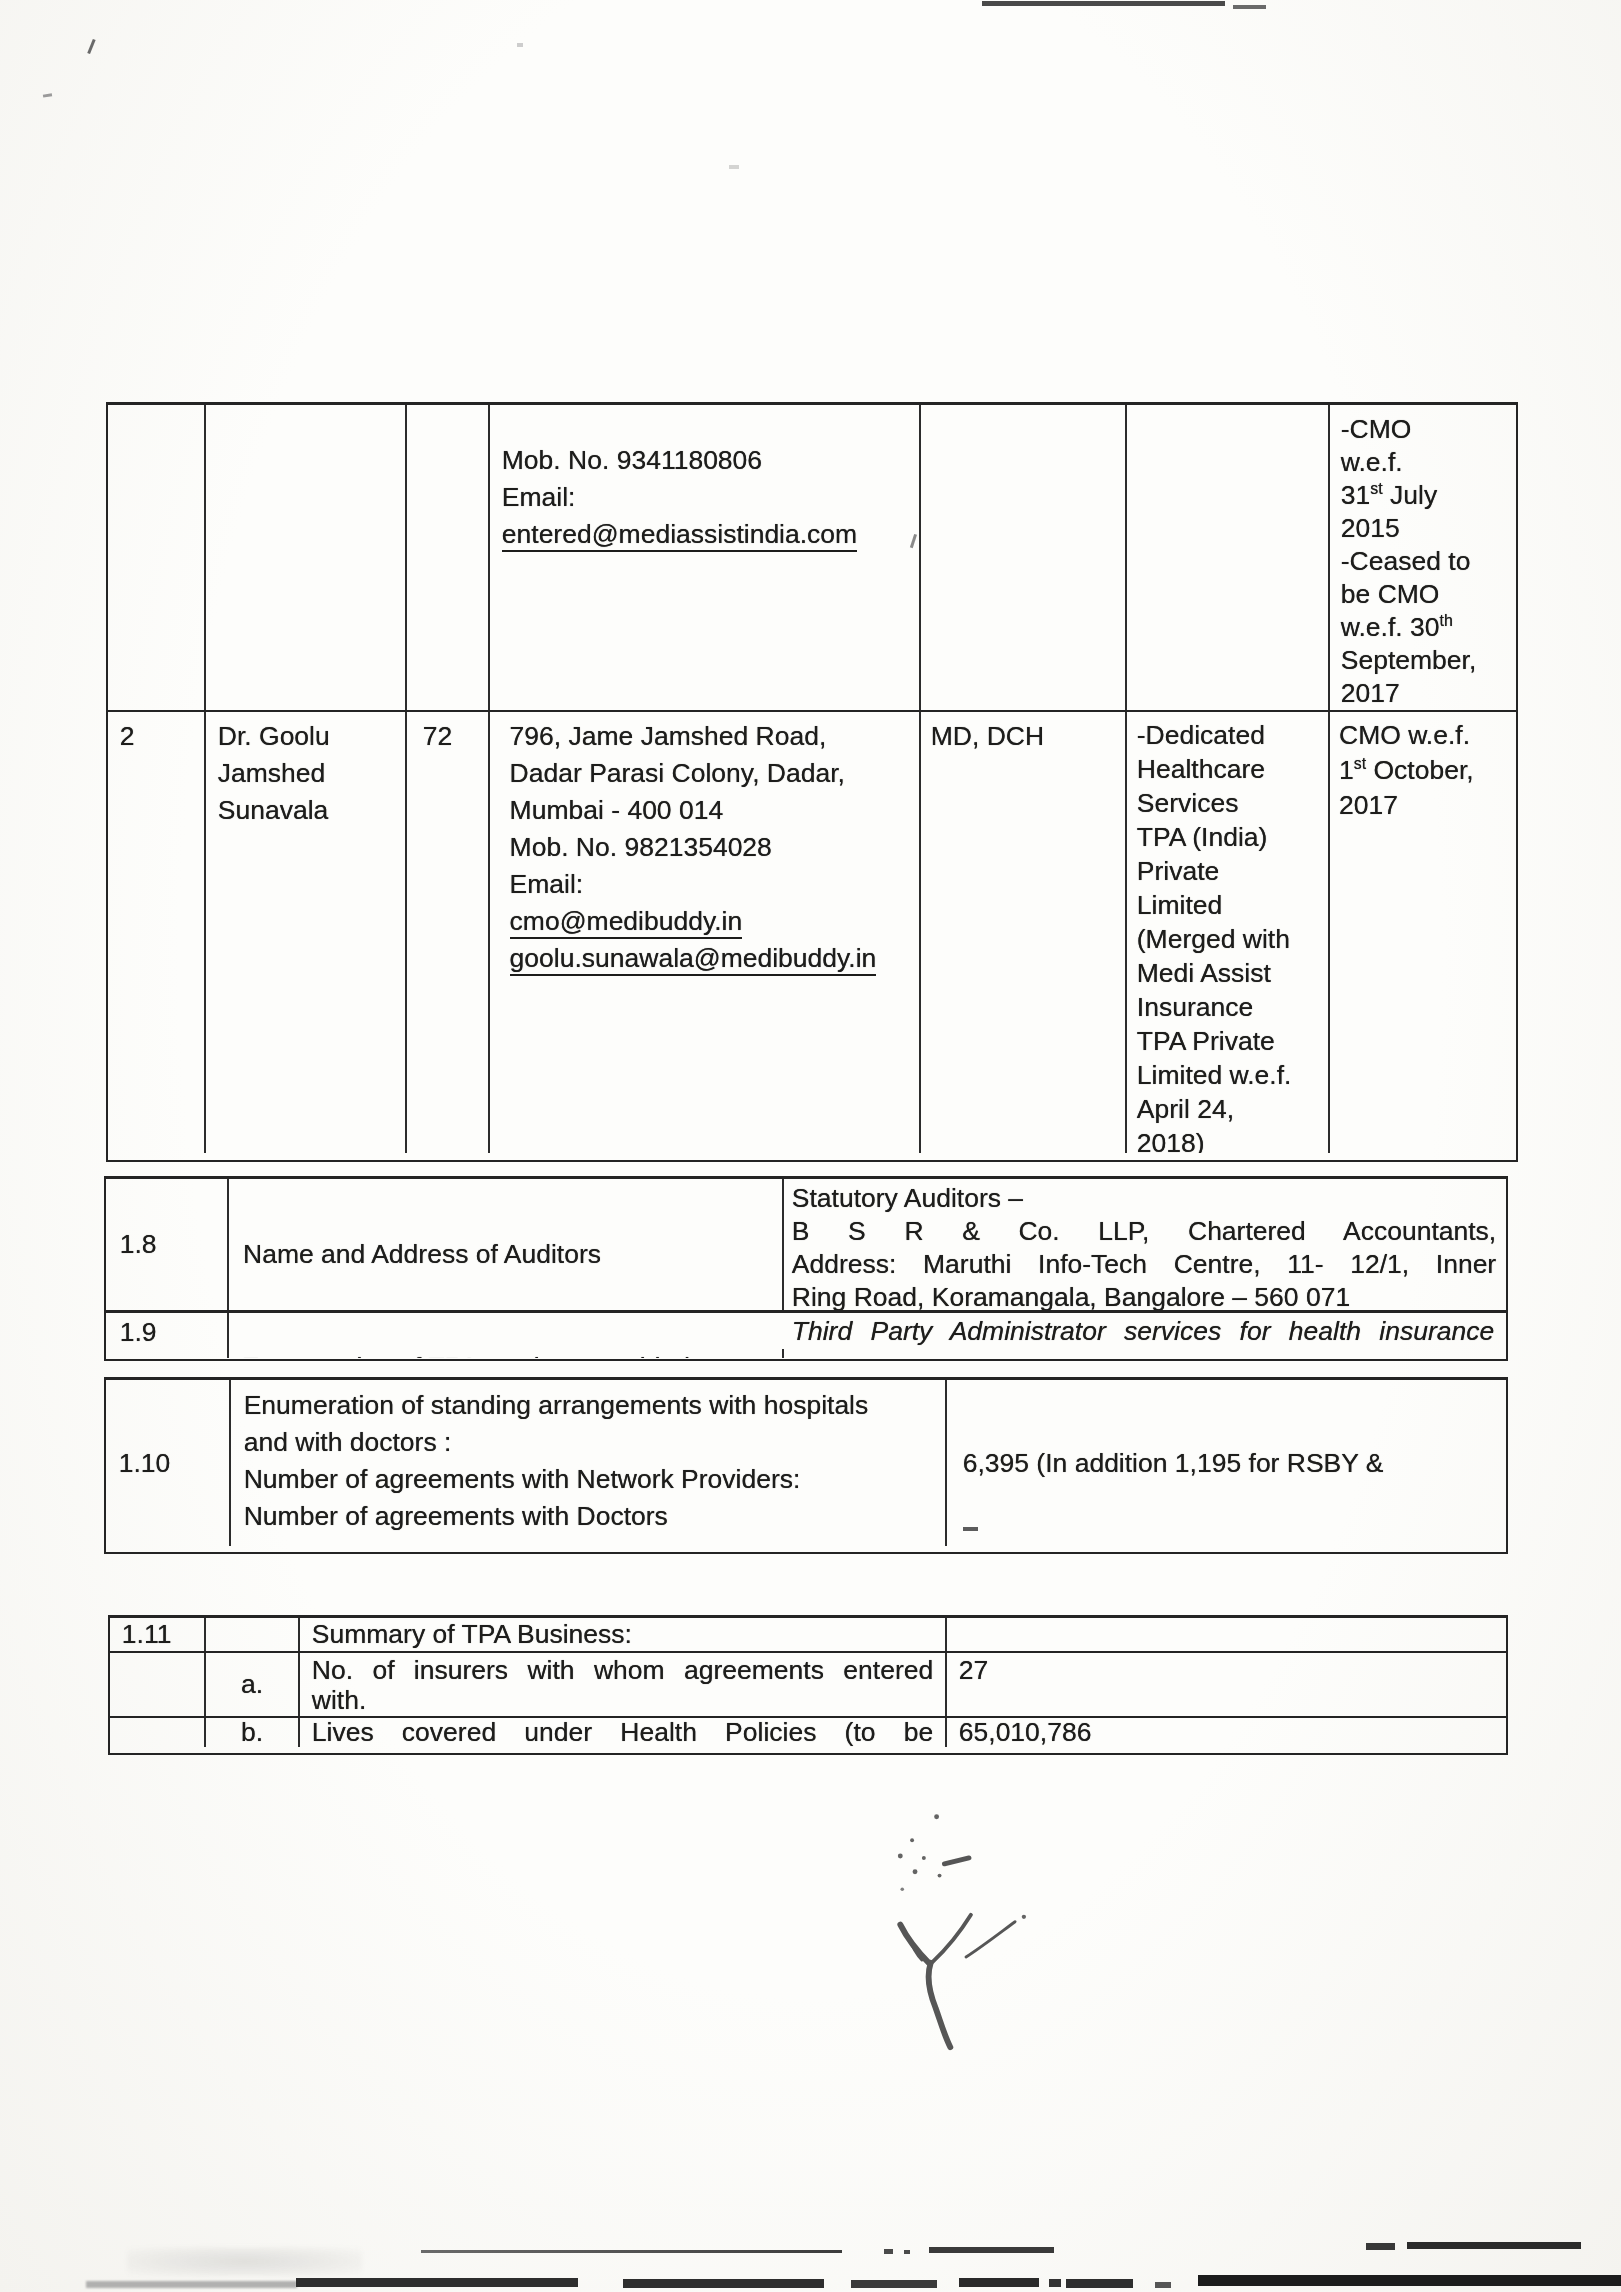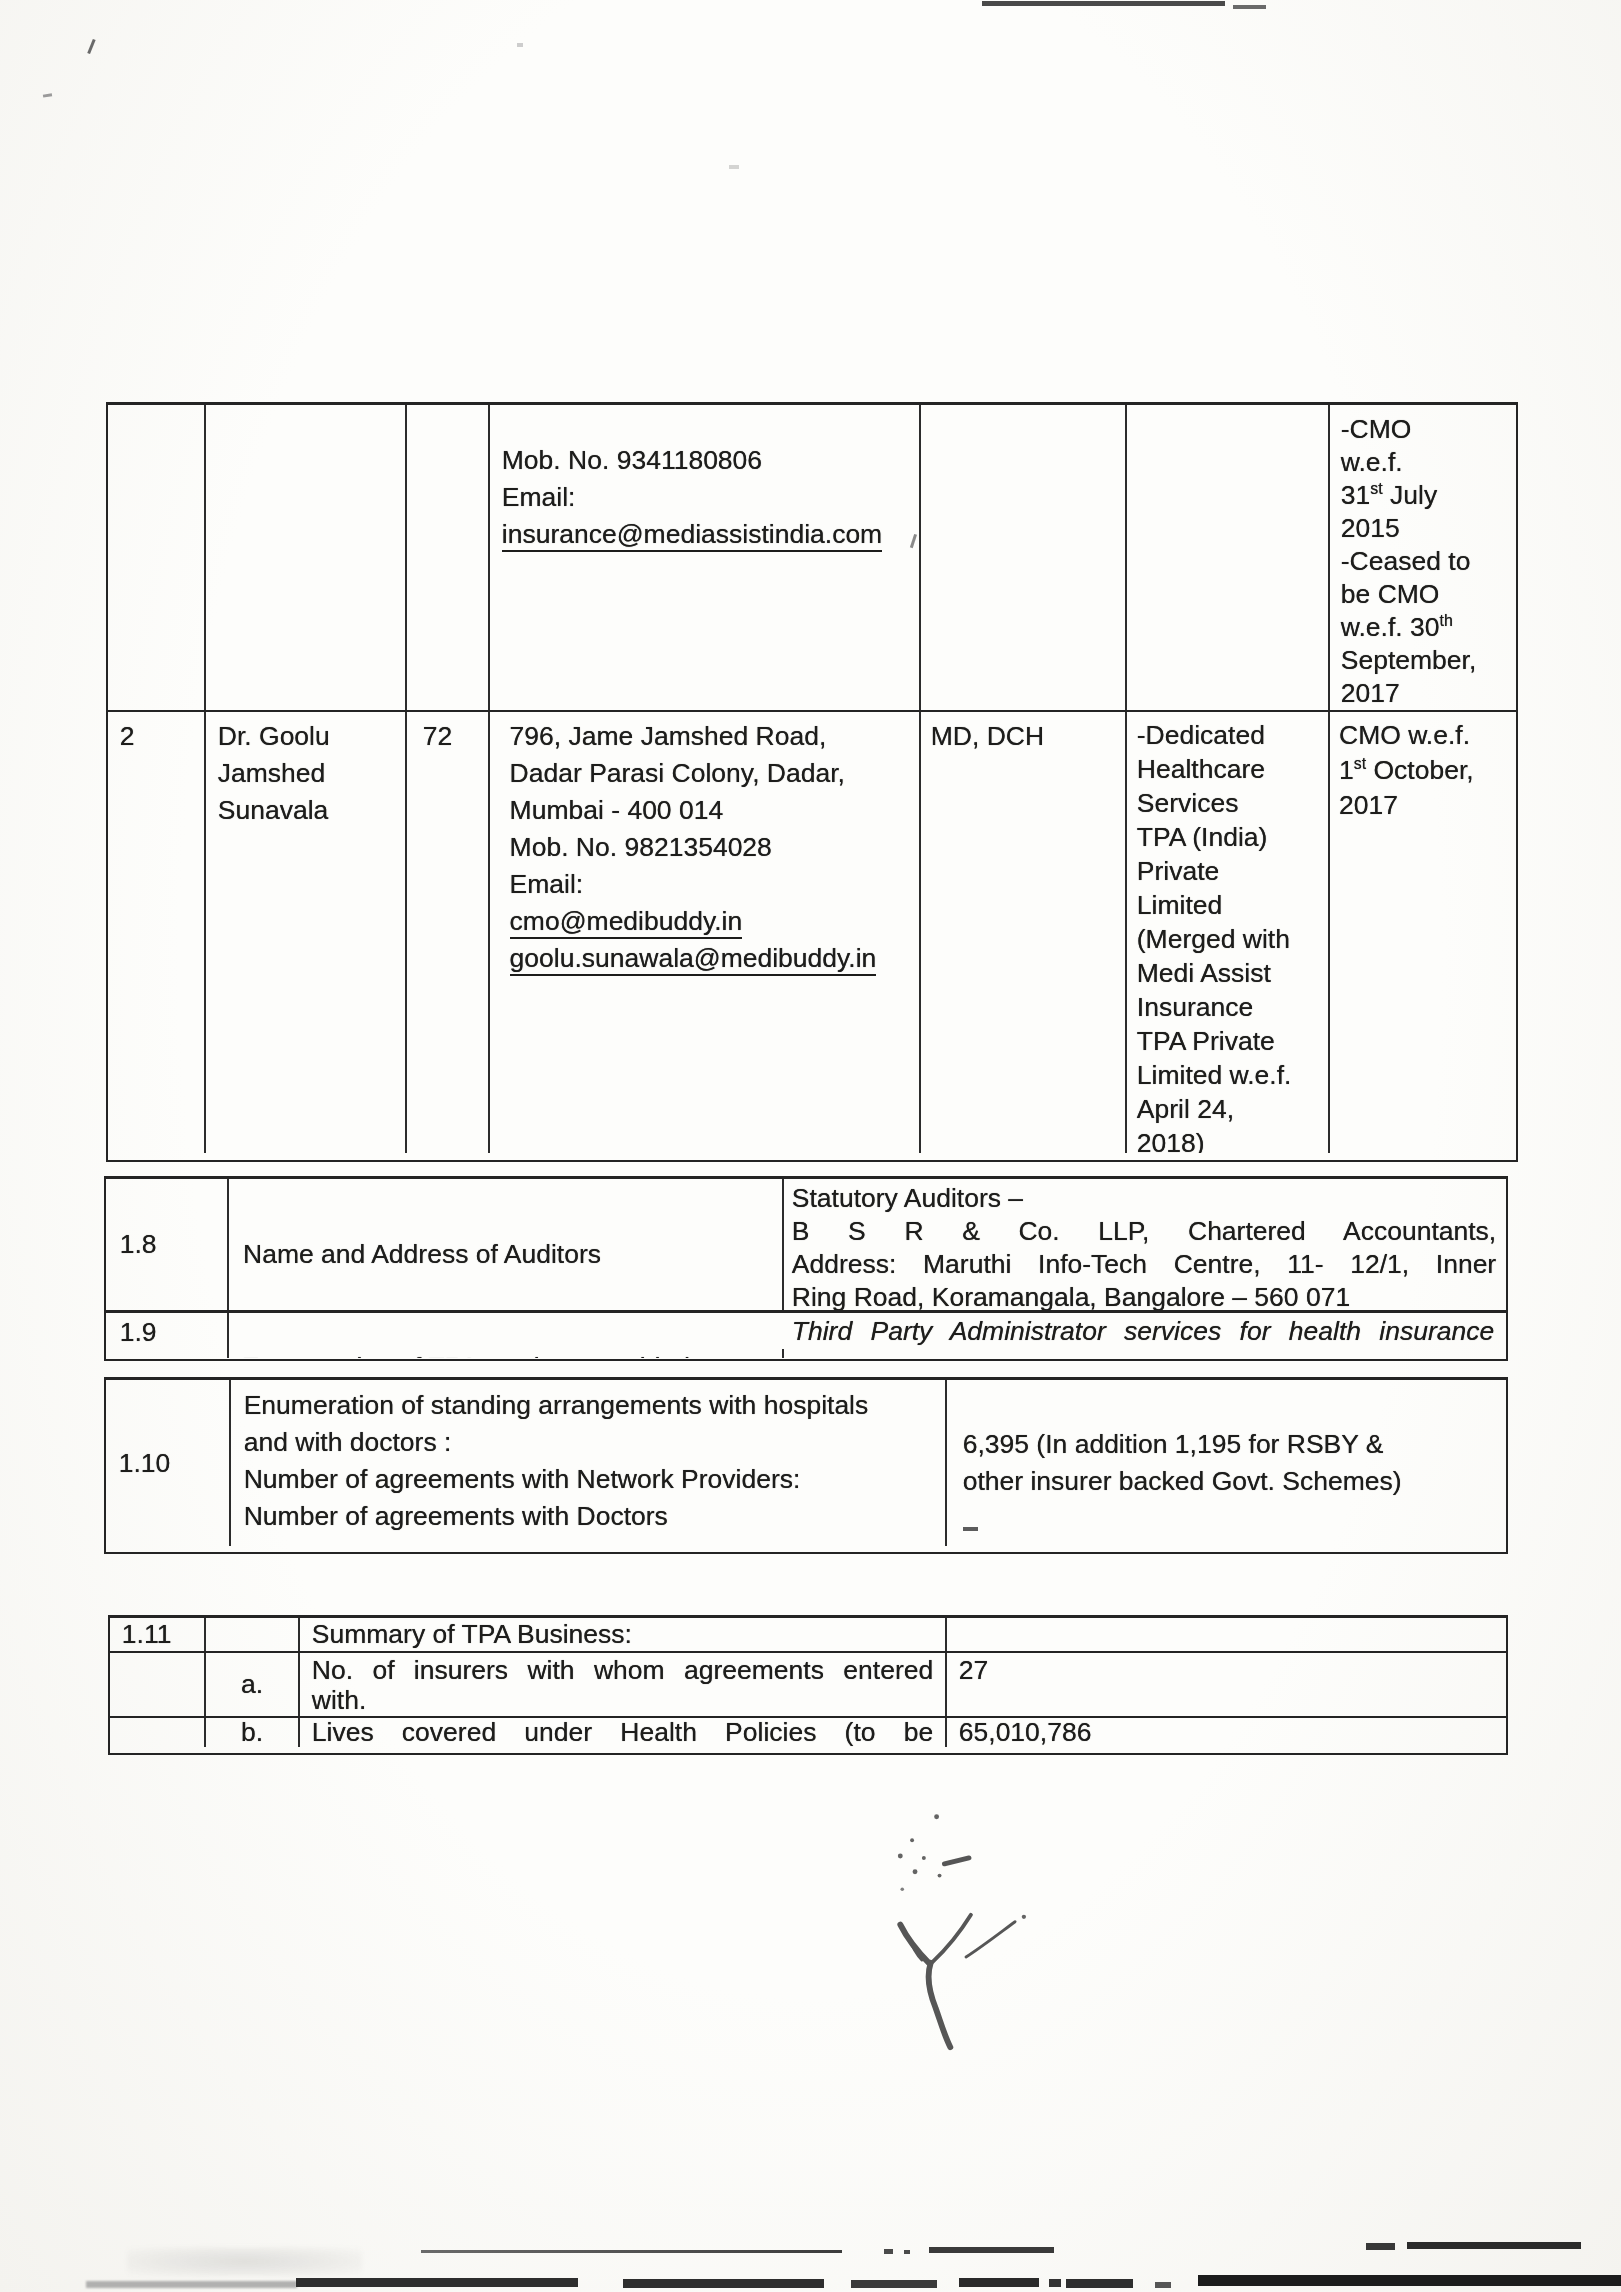--- a/index.html
+++ b/index.html
@@ -77,21 +77,21 @@
 
   <div class="tbl" id="t1">
     <div class="row r1">
       <div class="c"></div>
       <div class="c"></div>
       <div class="c"></div>
       <div class="c addr1">
         <div class="ln">Mob. No. 9341180806</div>
         <div class="ln blank"></div>
         <div class="ln">Email:</div>
-        <div class="ln"><span class="u">insurance@mediassistindia.com</span></div>
+        <div class="ln"><span class="u">entered@mediassistindia.com</span></div>
       </div>
       <div class="c"></div>
       <div class="c"></div>
       <div class="c last rem-a">
         <div class="ln">-CMO</div>
         <div class="ln">w.e.f.</div>
         <div class="ln"><span>31</span><span class="sup">st</span><span> July</span></div>
         <div class="ln">2015</div>
         <div class="ln">-Ceased to</div>
         <div class="ln">be CMO</div>
@@ -183,21 +183,20 @@
           <span>1.10</span>
         </div>
       <div class="c desc">
         <div class="ln">Enumeration of standing arrangements with hospitals</div>
         <div class="ln">and with doctors :</div>
         <div class="ln">Number of agreements with Network Providers:</div>
         <div class="ln">Number of agreements with Doctors</div>
       </div>
       <div class="c last val">
         <div class="ln">6,395 (In addition 1,195 for RSBY &amp;</div>
-        <div class="ln">other insurer backed Govt. Schemes)</div>
       </div>
     </div>
   </div>
   <div class="mark" style="left:963px;top:1527px;width:14.7px;height:3.9px;background:#5c5c5c;"></div>
 
   <div class="tbl" id="t4">
     <div class="row r111">
       <div class="c">
           <div class="ln">1.11</div>
         </div>

